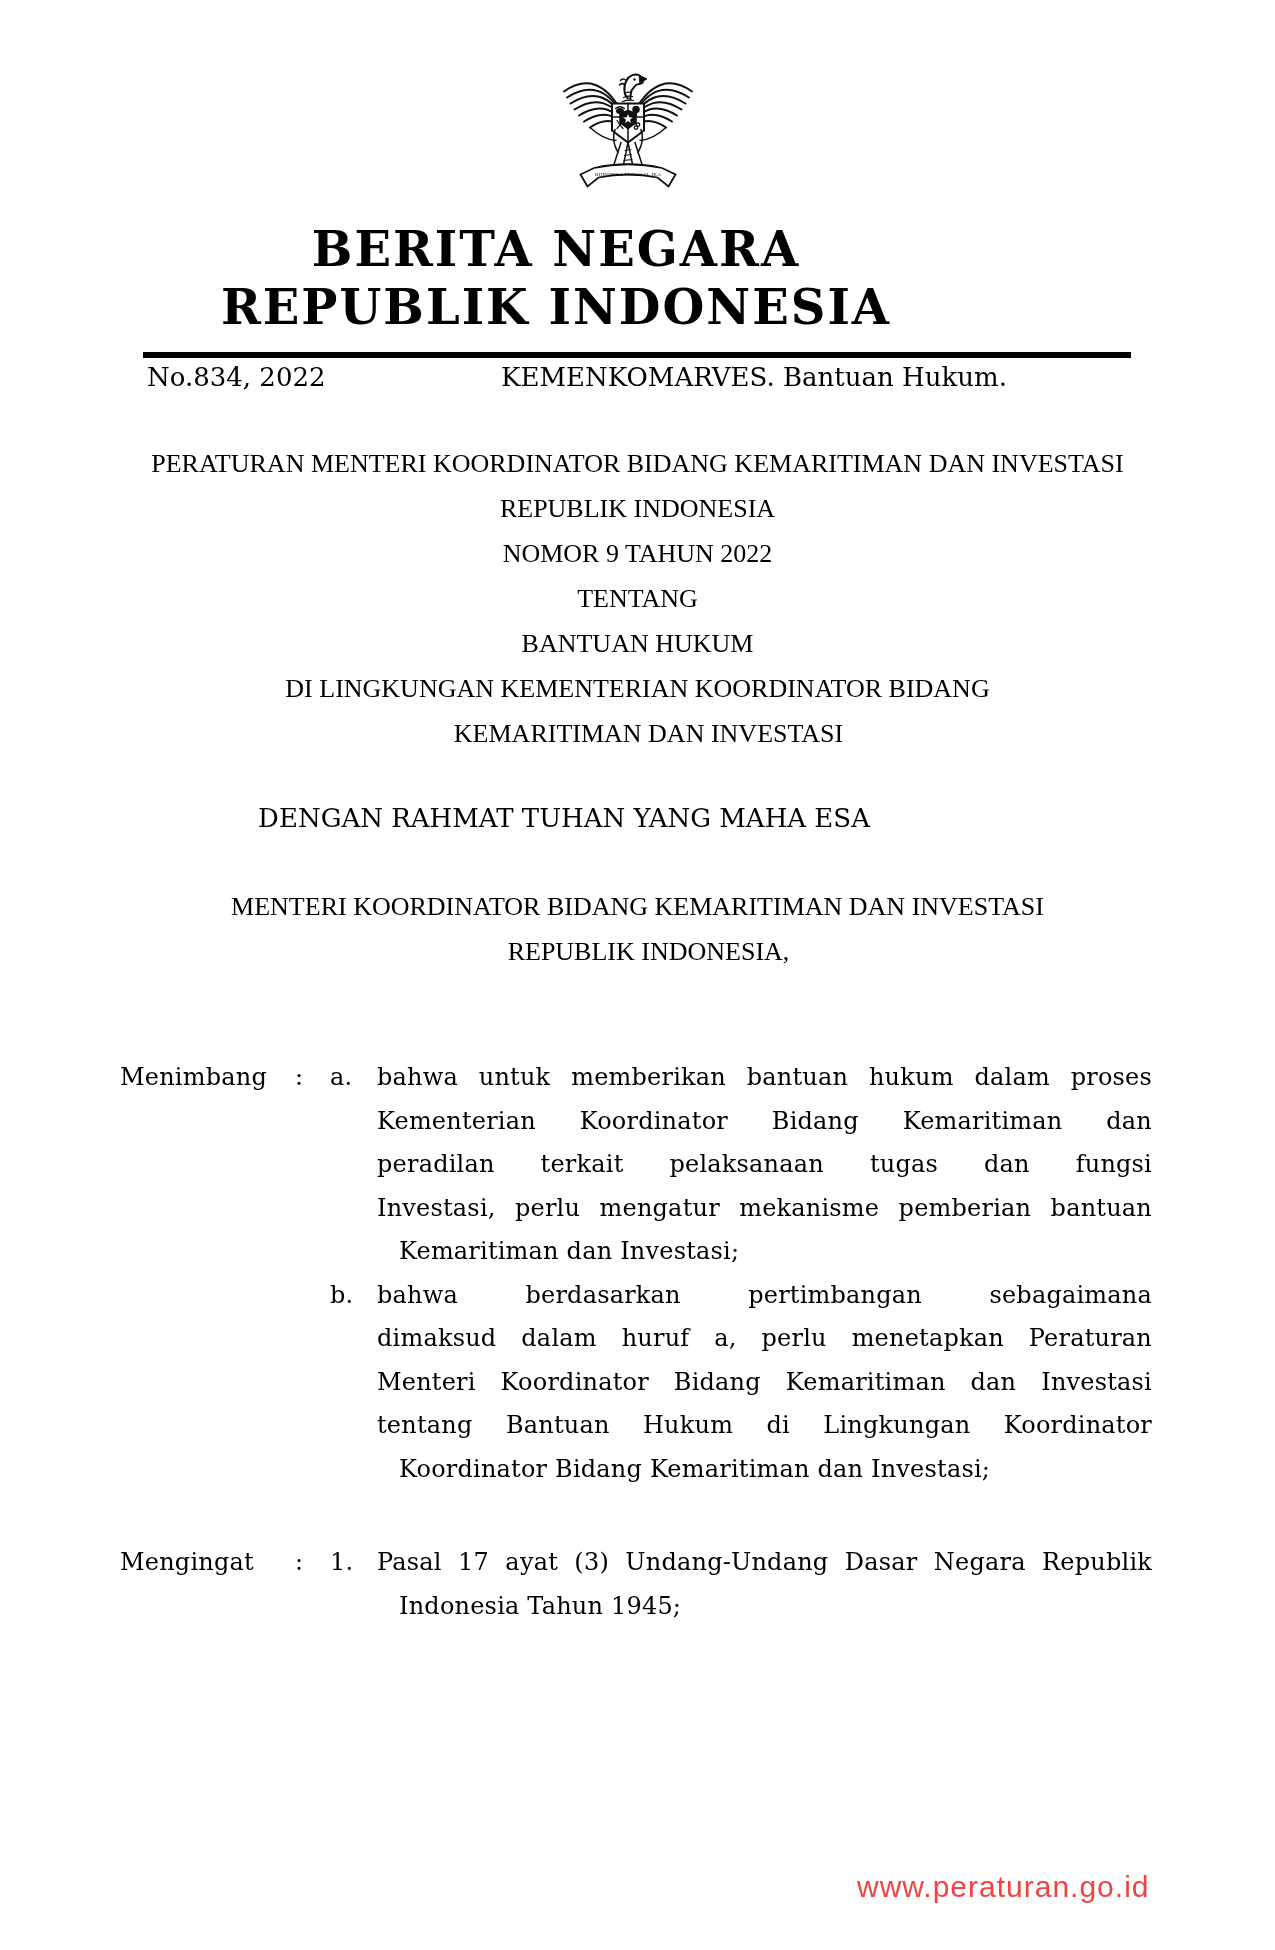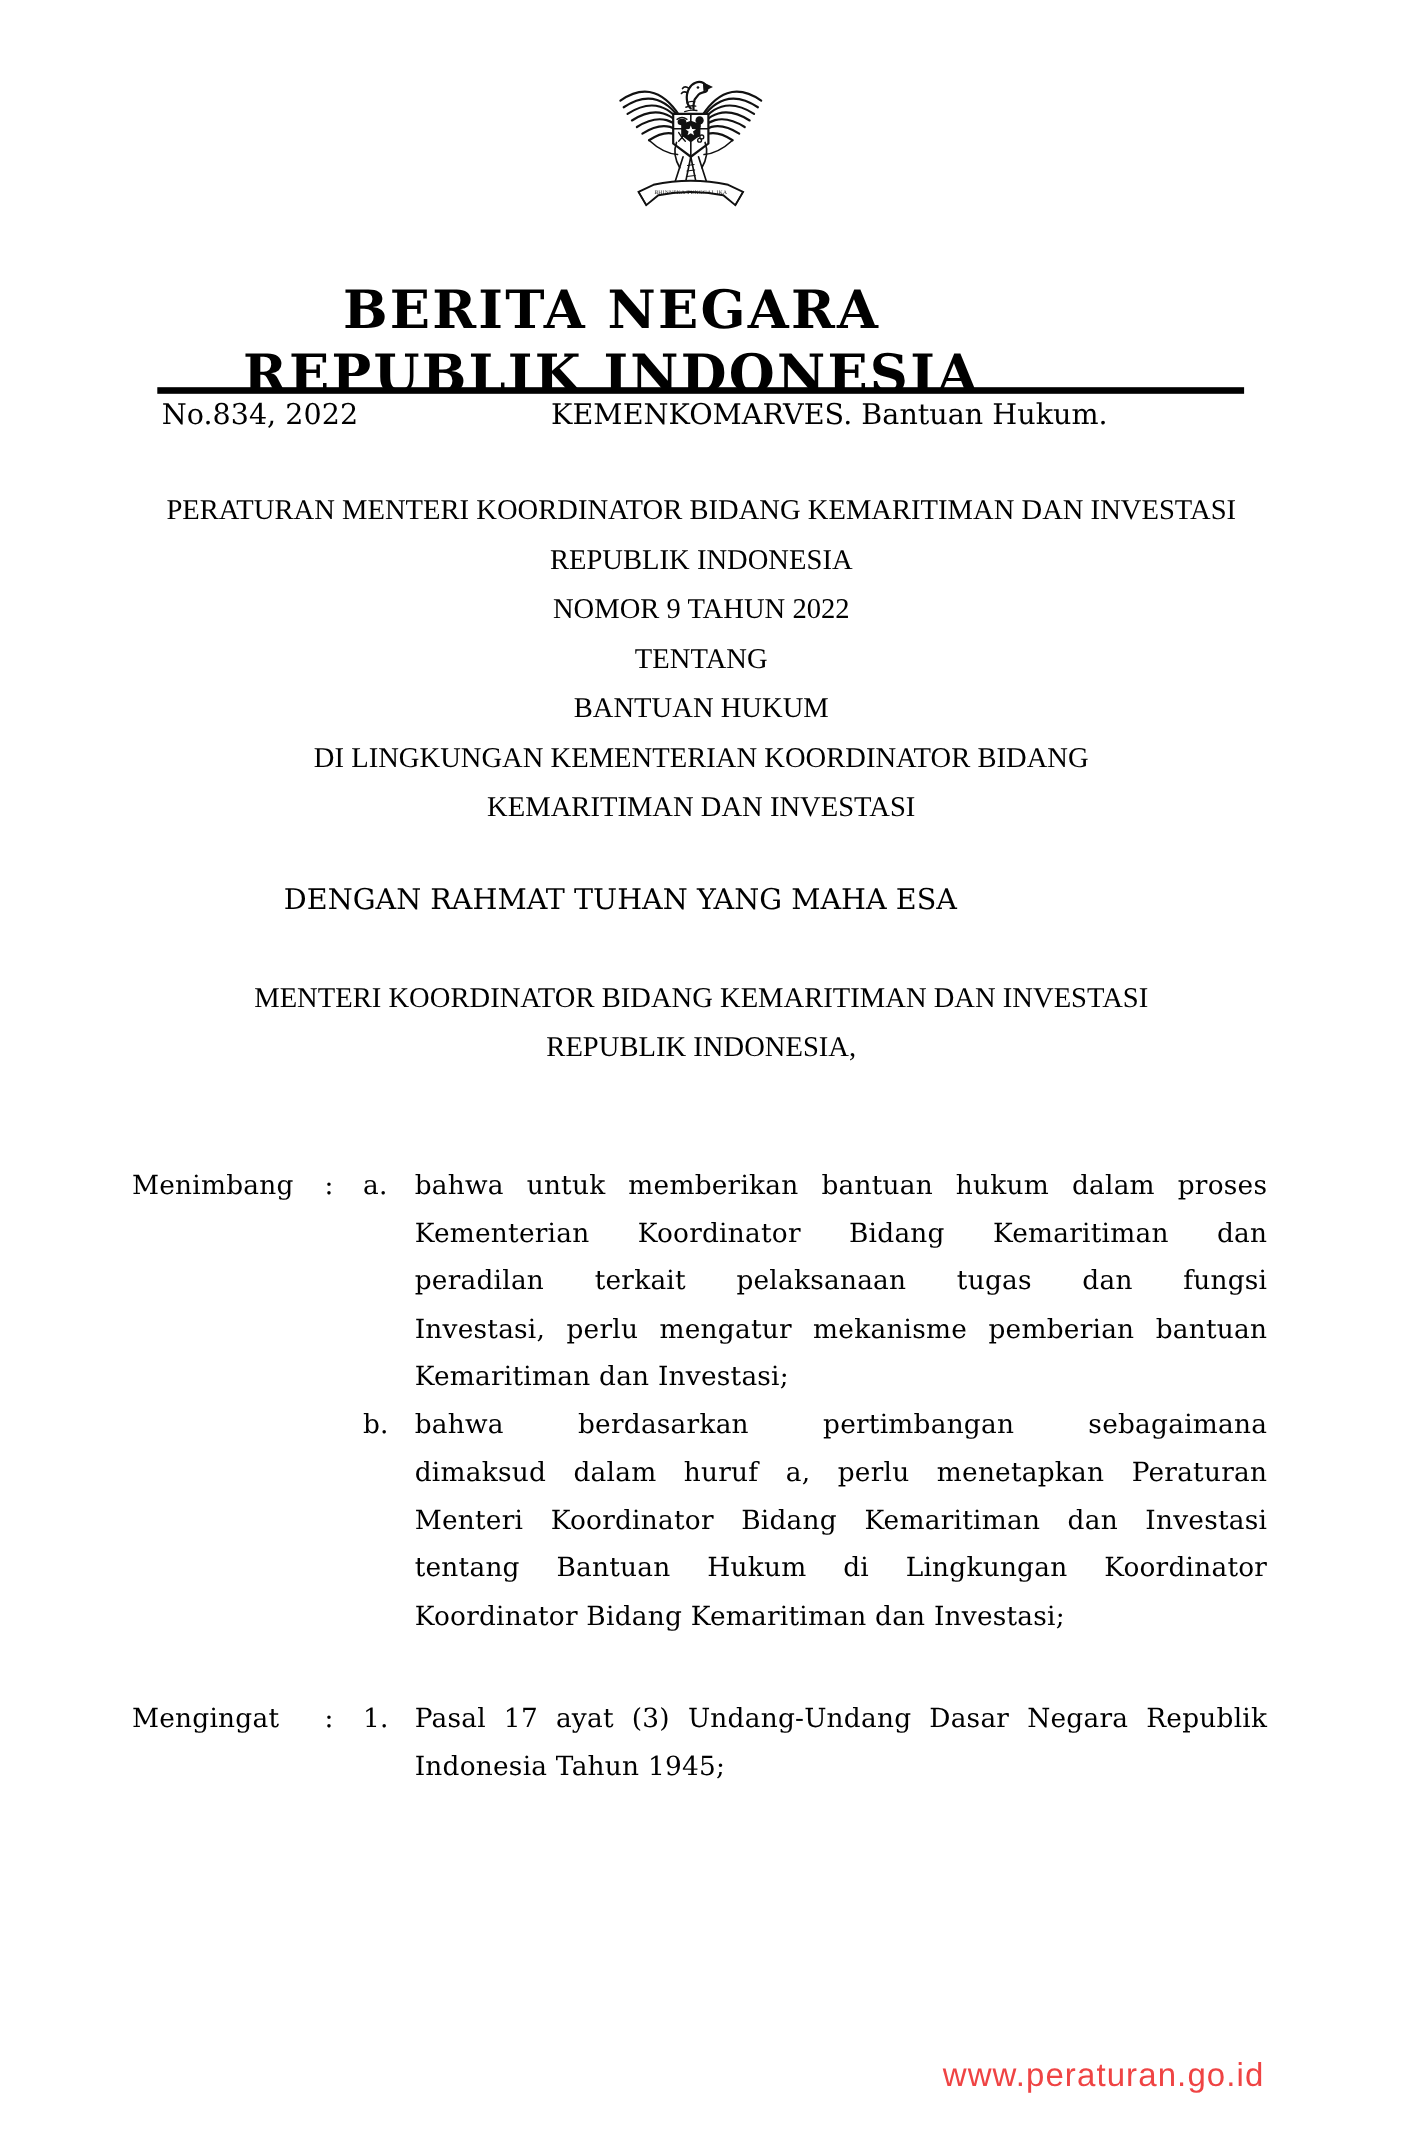--- a/index.html
+++ b/index.html
@@ -3,41 +3,41 @@
 <meta charset="utf-8">
 <style>
   html,body { margin:0; padding:0; }
   body {
     width:1275px; height:1950px; background:#ffffff; position:relative;
     overflow:hidden; font-family:"DejaVu Serif", serif; color:#000;
   }
   .emblem { position:absolute; left:553px; top:52px; width:150px; height:165px; }
   .masthead-title {
     position:absolute; top:220px; left:0; width:1112px; text-align:center;
-    font-weight:bold; font-size:48px; line-height:58px; letter-spacing:2px;margin-top:33px;
+    font-weight:bold; font-size:48px; line-height:58px; letter-spacing:2px;
   }
   .header-rule { position:absolute; left:143px; top:352px; width:988px; height:6px; background:#000; }
   .gazette-row { position:absolute; top:360px; left:0; width:1275px; font-size:26px; line-height:34px; }
   .gazette-number { position:absolute; left:147px; top:0; }
   .gazette-subject { position:absolute; left:501px; top:0; }
   .title-block { position:absolute; top:441px; left:0; width:1275px; font-size:26px; line-height:45px; }
   .centered-lines .jline, .centered-lines .jline.jlast { text-align:center; text-align-last:center;font-family:Liberation Serif, serif; }
   .invocation { position:absolute; top:796px; left:0; width:1128px; text-align:center; font-size:26px; line-height:45px; }
   .authority { position:absolute; top:884px; left:0; width:1275px; text-align:center; font-size:26px; line-height:45px; }
   .clauses { position:absolute; top:1056px; left:120px; width:1032px; font-size:24px; line-height:43.5px; letter-spacing:0.2px; }
   .section { display:flex; align-items:flex-start; }
   .section + .section { margin-top:50px; }
   .section-label { width:175px; flex:none; }
   .section-colon { width:35px; flex:none; }
   .section-items { flex:1 1 auto; min-width:0; }
   .clause-item { display:flex; align-items:flex-start; }
   .clause-marker { width:47px; flex:none; }
   .clause-body { flex:1 1 auto; min-width:0; }
   .jline { text-align:justify; text-align-last:justify; }
-  .jline.jlast { text-align-last:left; }
+  .jline.jlast { text-align-last:left;padding-left:22px; }
   .watermark {
     position:absolute; left:857px; top:1870px; font-family:"Liberation Sans", sans-serif;
     font-size:30px; letter-spacing:1px;
   }
 </style>
 </head>
 <body>
 
 <svg class="emblem" viewBox="0 0 300 320" fill="none" stroke="#111" stroke-width="4" stroke-linecap="round">
   <g id="lwing">

